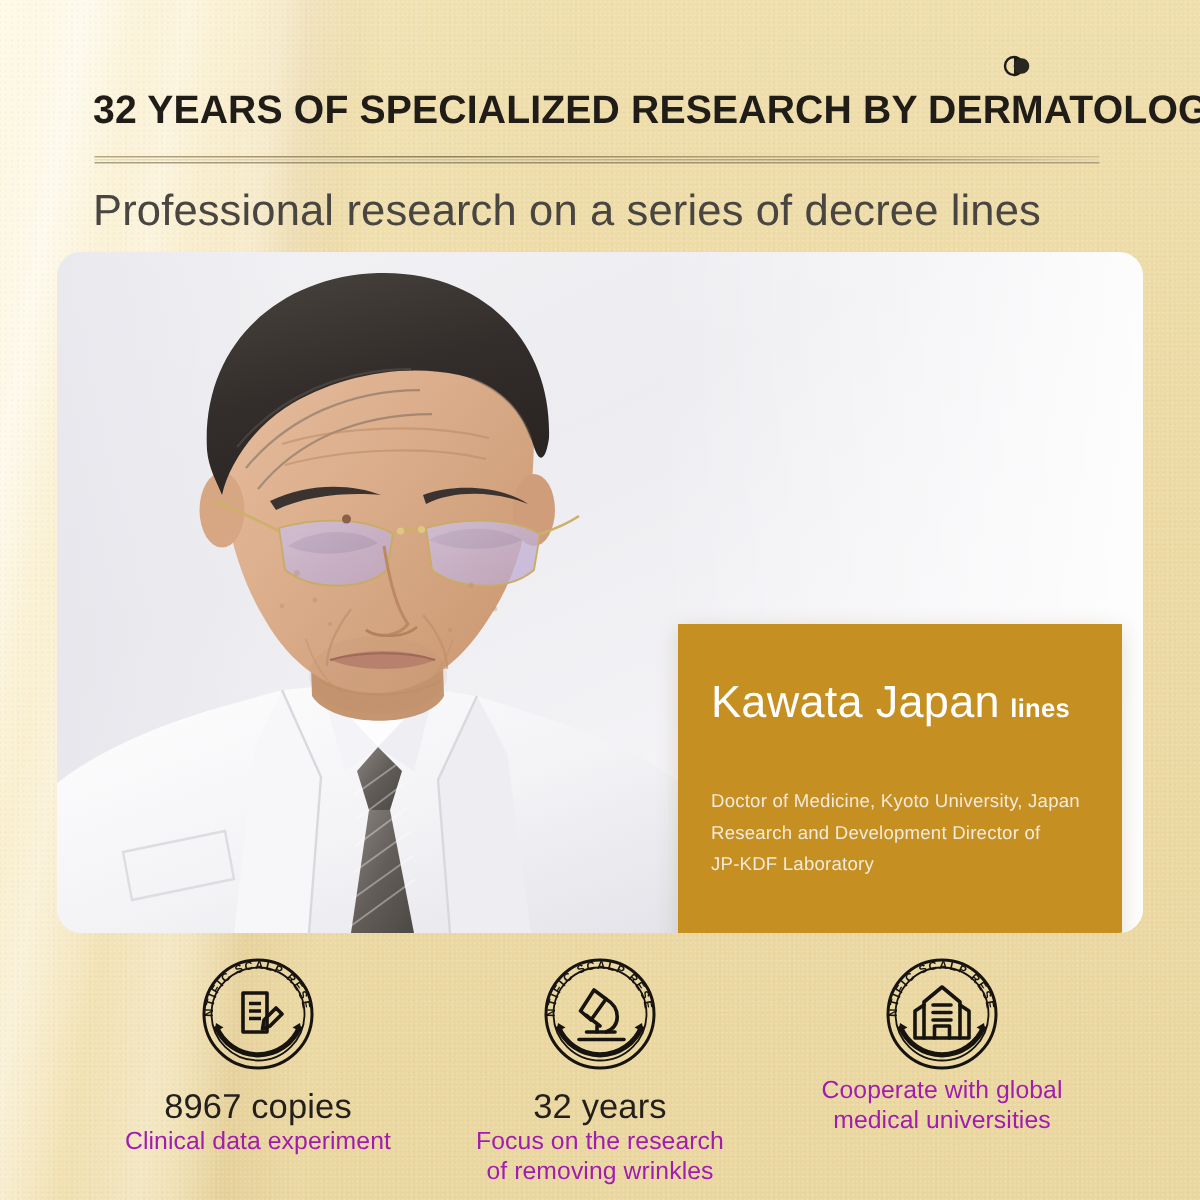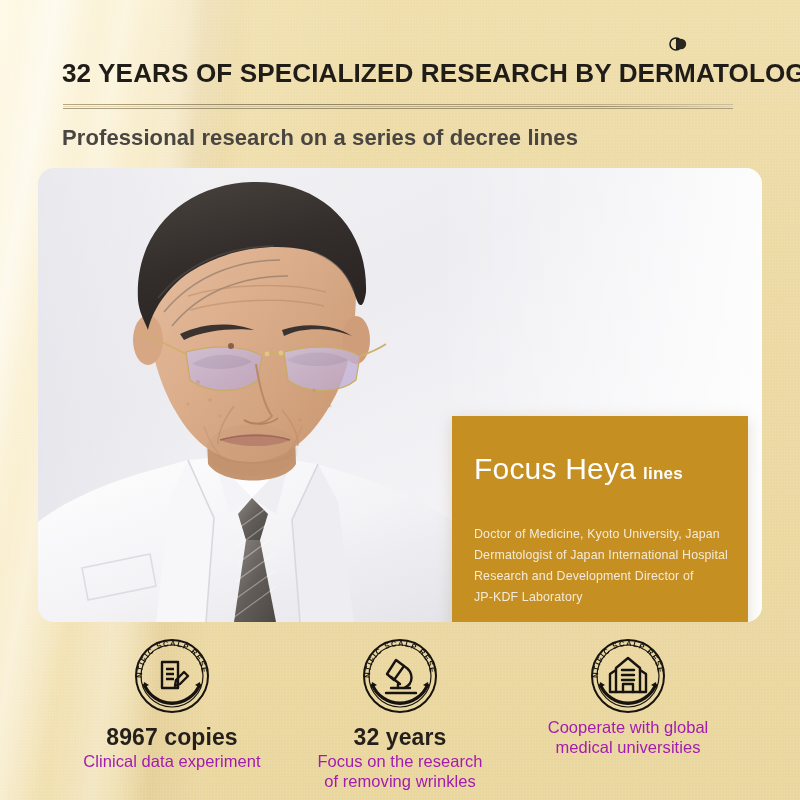--- a/index.html
+++ b/index.html
@@ -99,22 +99,22 @@
     position: absolute; top: 4px; left: 0; right: 0; height: 1px;
     background: linear-gradient(90deg, #7e7254 0%, #6d6347 45%, #8b7f5e 100%);
     opacity: 0.65;
   }
 
   
   .subtitle {
     position: absolute;
     top: 125px;
     left: 62px;
-    font-size: 22px;
-    font-weight: 700;
+    font-size: 29px;
+    font-weight: 400;
     color: #494541;
     letter-spacing: 0.1px;
     white-space: nowrap;
   }
 
   
   .photo-card {
     position: absolute;
     left: 38px;
     top: 168px;
@@ -195,21 +195,21 @@
     width: 228px;
     display: flex;
     flex-direction: column;
     align-items: center;
   }
   .seal { width: 80px; height: 80px; position: relative; }
   .seal svg { display: block; }
   .stat-value {
     margin-top: 8px;
     font-size: 23px;
-    font-weight: 700;
+    font-weight: 400;
     color: #241f1b;
     letter-spacing: 0.1px;
     text-align: center;
     line-height: 26px;
   }
   .stat-desc {
     margin-top: 1px;
     font-size: 16.5px;
     font-weight: 400;
     color: #a21caf;
@@ -402,25 +402,24 @@
           <path d="M214 134 C226 120 238 104 246 92"></path>
         </g>
 
         <path d="M96 230 L176 96" stroke="#f2f1f4" stroke-width="7" stroke-linecap="round"></path>
         <path d="M96 230 L176 96" stroke="#dcdae0" stroke-width="2" stroke-linecap="round"></path>
       </svg>
     </div>
 
     <div class="gold-card">
       <div class="doc-name">
-        <span>Focus Heya</span><span class="doc-role">lines</span>
+        <span>Kawata Japan</span><span class="doc-role">lines</span>
       </div>
       <div class="cred-list">
         <div class="cred-line">Doctor of Medicine, Kyoto University, Japan</div>
-        <div class="cred-line">Dermatologist of Japan International Hospital</div>
         <div class="cred-line">Research and Development Director of</div>
         <div class="cred-line">JP-KDF Laboratory</div>
       </div>
     </div>
 
   </div>
 
   <div class="stats">
 
     <div class="stat">

